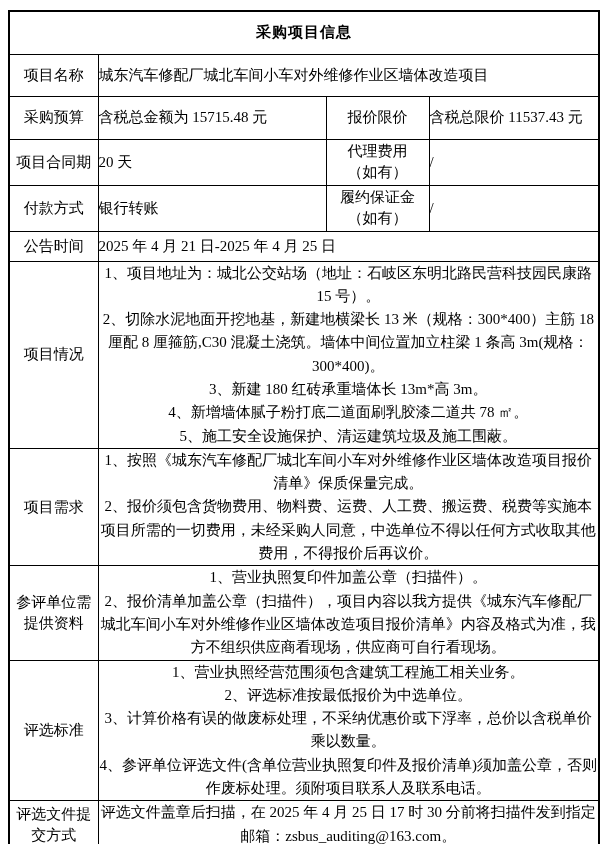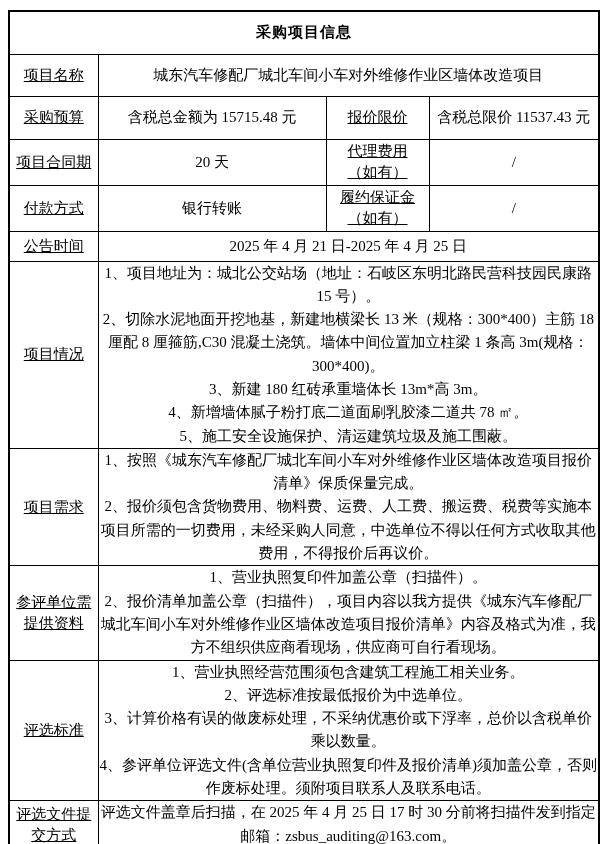--- a/index.html
+++ b/index.html
@@ -50,24 +50,23 @@
     font-size: 18px;
     font-weight: bold;
     text-align: center;
     letter-spacing: 1px;
   }
   td.label-cell {
     text-align: center;
     white-space: pre-line;
     line-height: 21px;
     padding: 0 2px;
-    text-decoration: underline;
   }
   td.center-val {
-    text-align: center;
+    text-align: left;
     white-space: pre-line;
     line-height: 21px;
     padding: 0 2px;
   }
   td.long-text {
     text-align: center;
     white-space: pre-line;
     line-height: 23.3px;
     padding: 0 3px 0 4px;
     vertical-align: middle;

